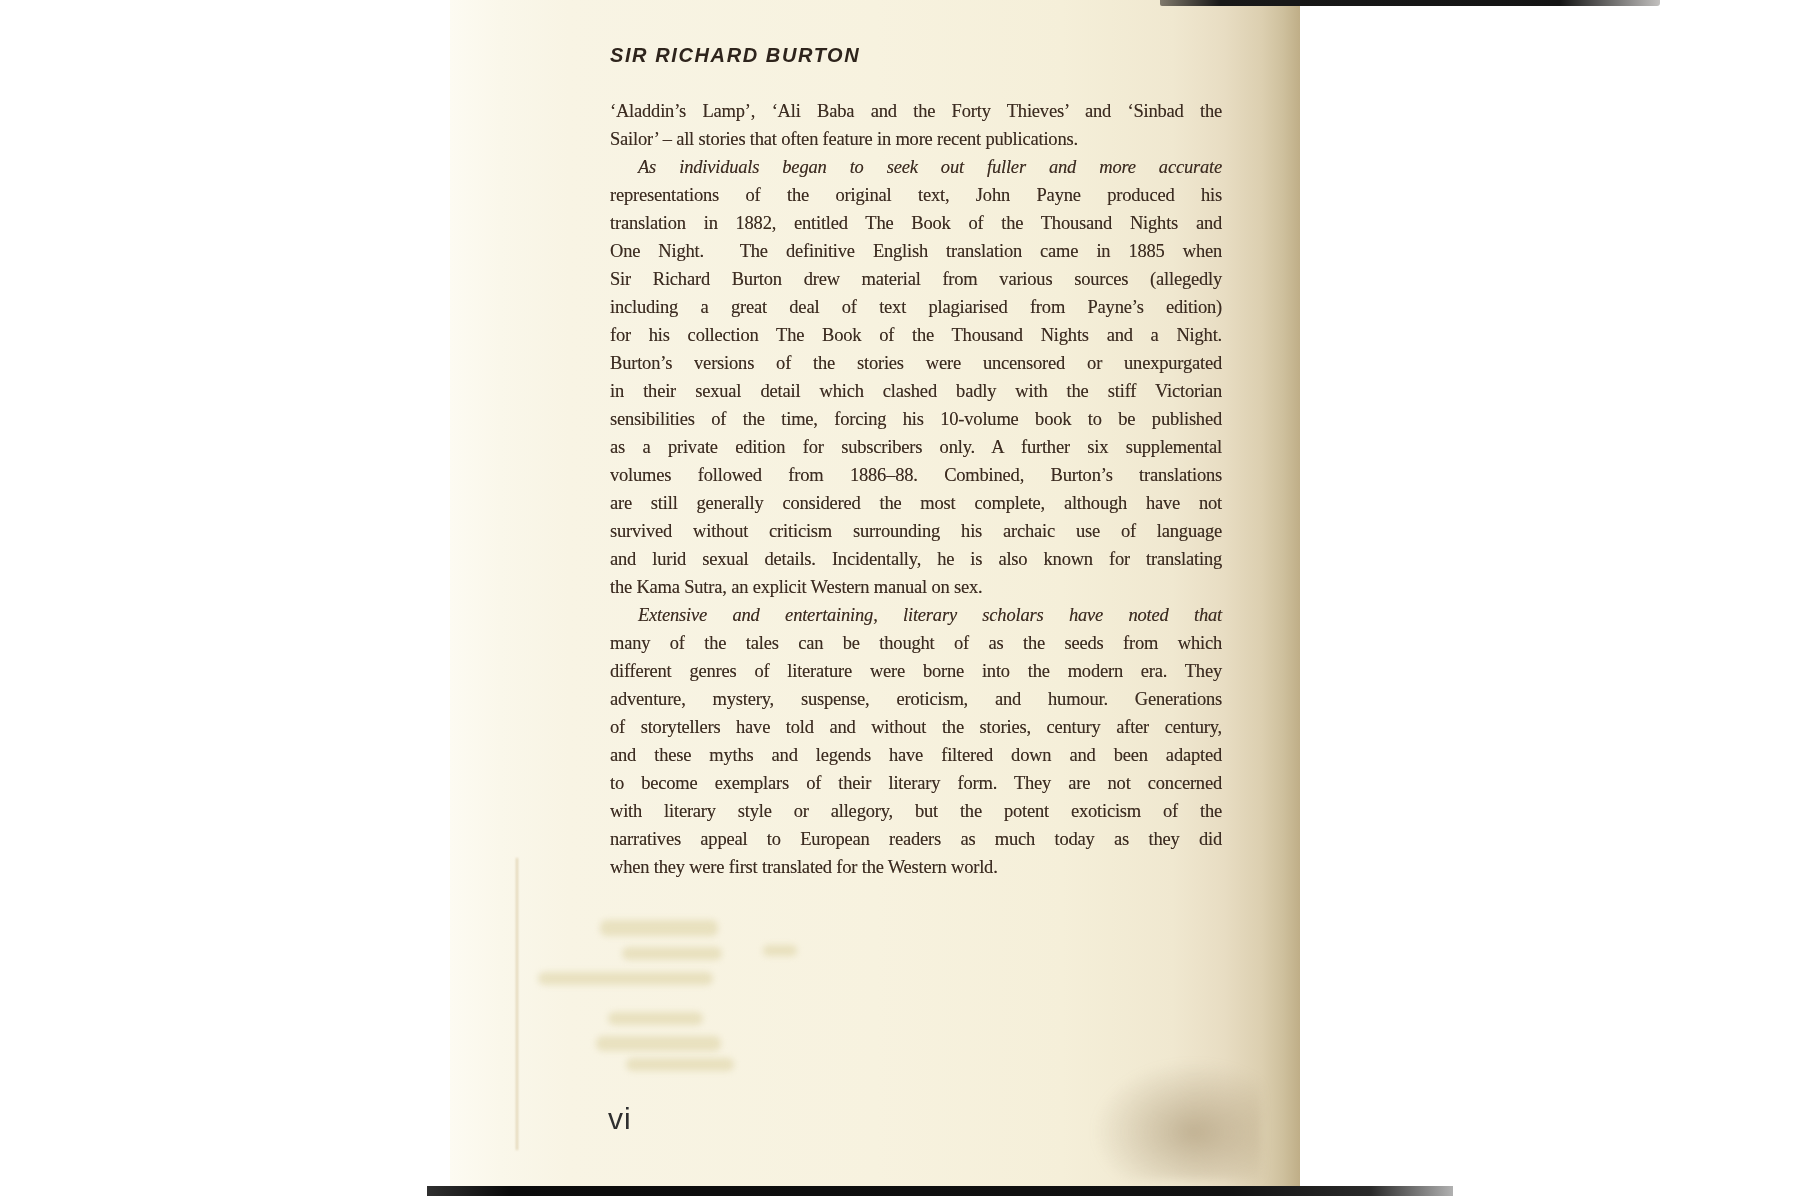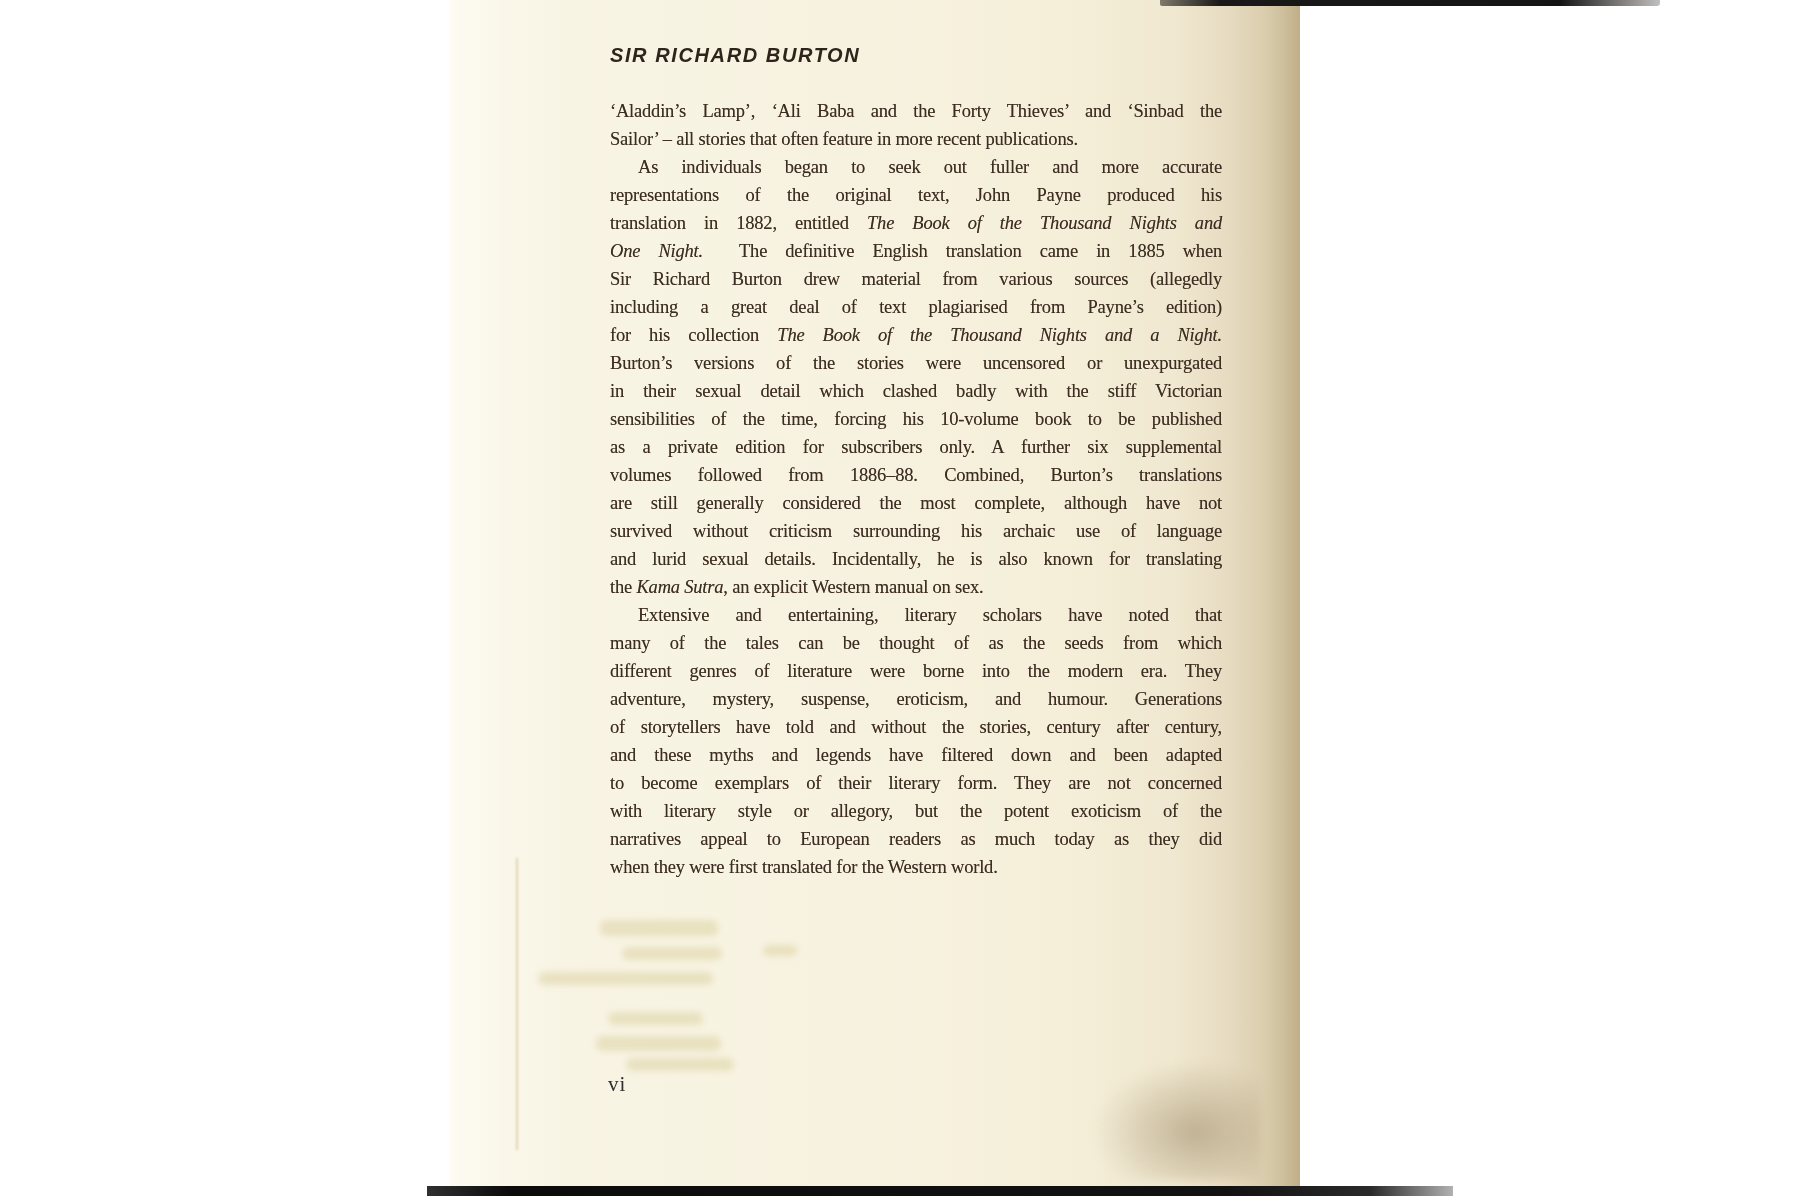--- a/index.html
+++ b/index.html
@@ -35,27 +35,27 @@
     left: 160px; top: 97px;
     width: 612px;
     font-size: 18.5px;
     line-height: 28px;
     letter-spacing: -0.2px;
     color: #3c2c21;
     text-shadow: 0 0 0.6px rgba(60,44,33,0.5);
   }
   .line { text-align: justify; text-align-last: justify; -moz-text-align-last: justify; }
   .line.last { text-align-last: left; -moz-text-align-last: left; }
-  .line.indent { text-indent: 28px; }
-  .it { font-style: italic; }
+  .line.indent { text-indent: 28px; font-style: italic; }
+  .it { }
   .folio {
     position: absolute;
-    left: 158px; top: 1072px;
-    font-family: Liberation Serif, serif;
-    font-size: 21px;
+    left: 158px; top: 1102px;
+    font-family: Liberation Sans, sans-serif;
+    font-size: 30px;
     letter-spacing: 1px;
     color: #2f2f2f;
   }
   
   .ghost {
     position: absolute;
     background: rgba(213,199,142,0.42);
     filter: blur(3px);
     border-radius: 7px;
   }

